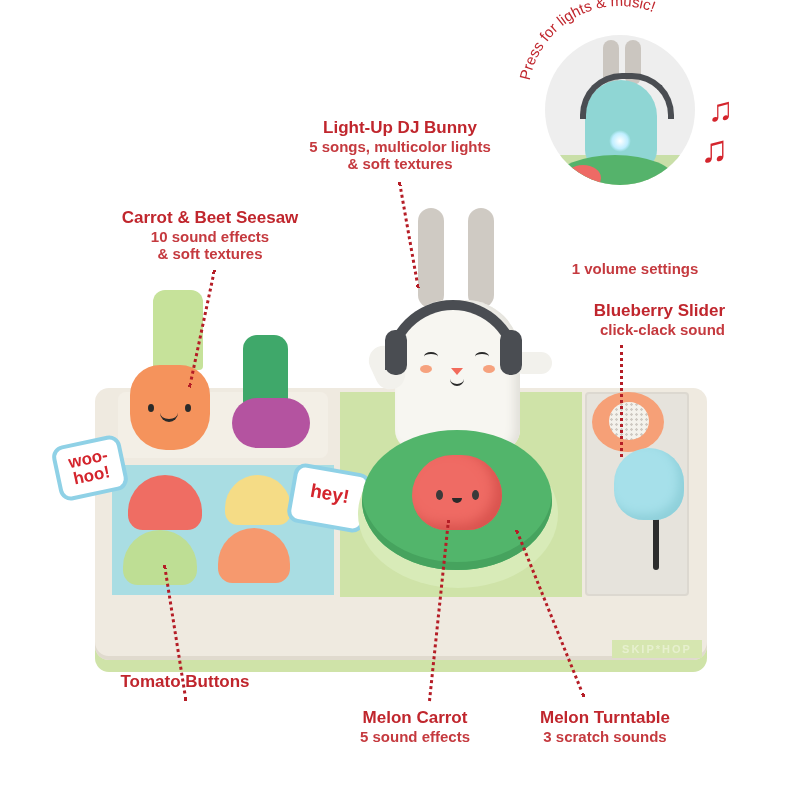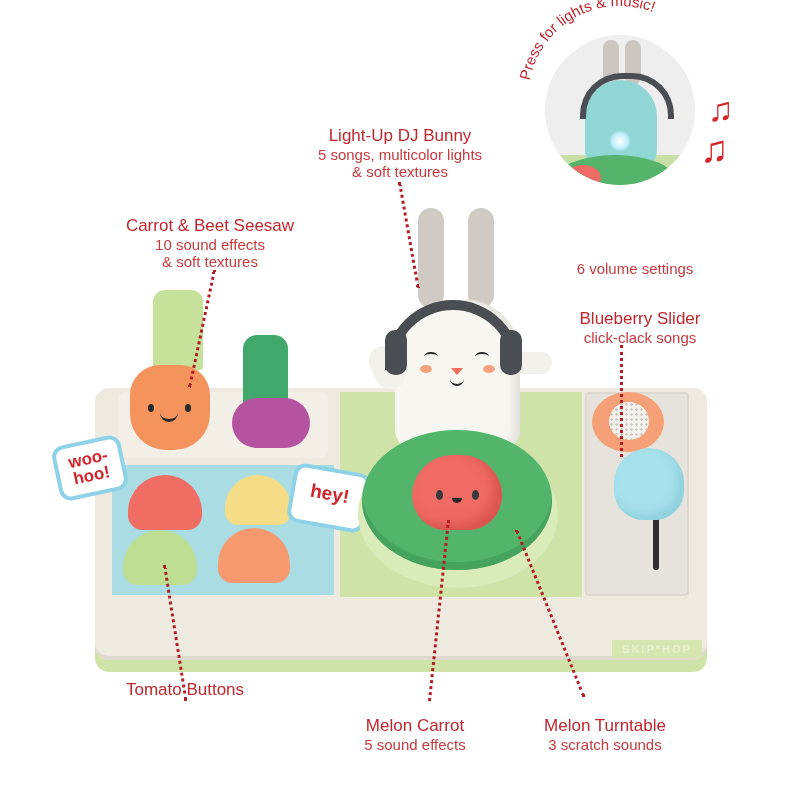--- a/index.html
+++ b/index.html
@@ -1,19 +1,19 @@
 <!DOCTYPE html>
 <html><head>
 <meta charset="utf-8">
 <style>
   html,body{margin:0;padding:0;background:#fff;}
   body{width:800px;height:800px;position:relative;overflow:hidden;font-family:"Liberation Sans","DejaVu Sans",sans-serif;}
   .label{position:absolute;text-align:center;color:#c0262d;line-height:1.15;}
-  .label .title{font-weight:normal;font-size:17px;display:block;margin-top:8px;}
-  .label .sub{font-size:15px;display:block;color:#c53a3f;}
+  .label .title{font-weight:bold;font-size:17px;display:block;}
+  .label .sub{font-size:15px;display:block;color:#c53a3f;font-weight:bold;}
   .abs{position:absolute;}
   .dots{position:absolute;border-left:3px dotted #b51d26;width:0;}
   svg{position:absolute;left:0;top:0;}
 </style>
 </head>
 <body>
 
 <div class="abs" style="left:545px;top:35px;width:150px;height:150px;border-radius:50%;background:#eeeeee;overflow:hidden;">
   <div class="abs" style="left:0;top:120px;width:150px;height:40px;background:#c9dfa8;"></div>
   <div class="abs" style="left:58px;top:5px;width:16px;height:45px;background:#cbc6c0;border-radius:8px;"></div>
@@ -37,25 +37,25 @@
   <span class="title">Light-Up DJ Bunny</span>
   <span class="sub">5 songs, multicolor lights</span>
   <span class="sub">&amp; soft textures</span>
 </div>
 <div class="label" style="left:100px;top:208px;width:220px;">
   <span class="title">Carrot &amp; Beet Seesaw</span>
   <span class="sub">10 sound effects</span>
   <span class="sub">&amp; soft textures</span>
 </div>
 <div class="label" style="left:555px;top:260px;width:160px;">
-  <span class="sub">6 volume settings</span>
+  <span class="sub">1 volume settings</span>
 </div>
-<div class="label" style="left:555px;top:301px;width:170px;">
+<div class="label" style="left:555px;top:301px;width:170px;text-align:right;">
   <span class="title">Blueberry Slider</span>
-  <span class="sub">click-clack songs</span>
+  <span class="sub">click-clack sound</span>
 </div>
 <div class="label" style="left:100px;top:672px;width:170px;">
   <span class="title">Tomato Buttons</span>
 </div>
 <div class="label" style="left:340px;top:708px;width:150px;">
   <span class="title">Melon Carrot</span>
   <span class="sub">5 sound effects</span>
 </div>
 <div class="label" style="left:520px;top:708px;width:170px;">
   <span class="title">Melon Turntable</span>

